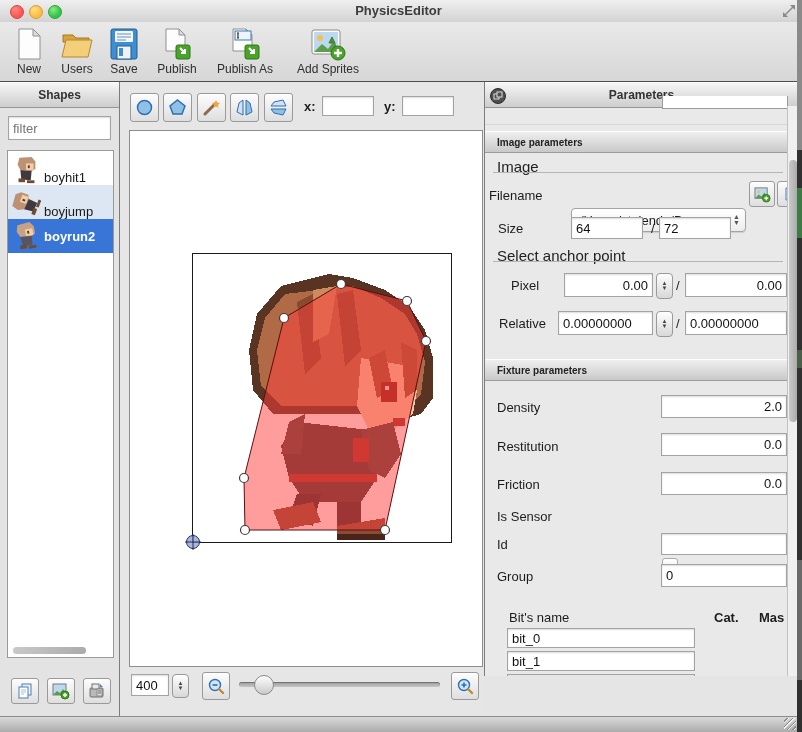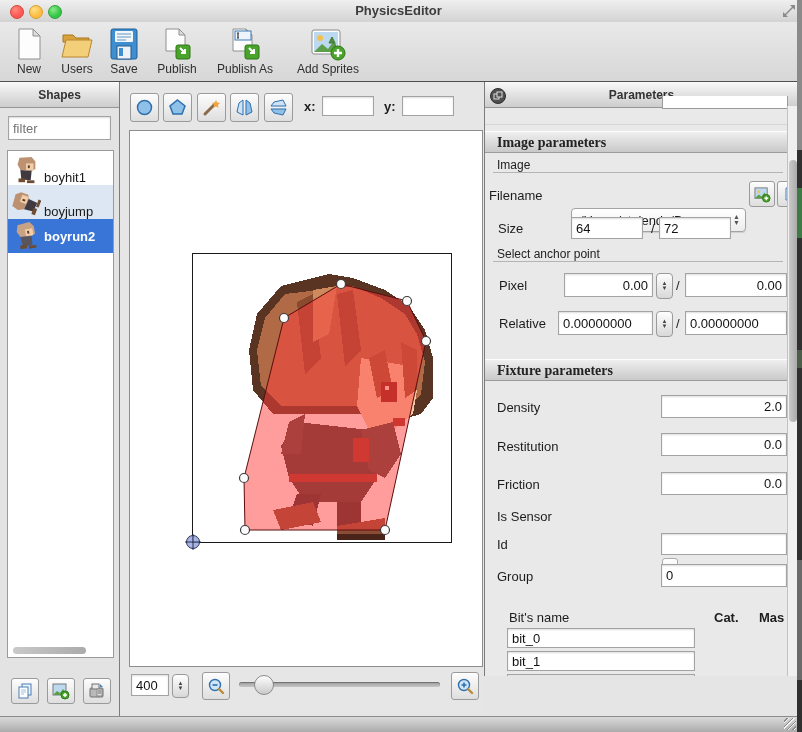--- a/index.html
+++ b/index.html
@@ -30,25 +30,25 @@
   .num-r{text-align:right;}
   .btn{border:1px solid #9a9a9a;border-radius:3px;background:linear-gradient(#fdfdfd,#dedede);
     box-shadow:0 1px 0 rgba(255,255,255,.7) inset;display:flex;align-items:center;justify-content:center;cursor:default;}
   .spinner{width:15px;border:1px solid #9a9a9a;border-radius:4px;background:linear-gradient(#fefefe,#d8d8d8);
     display:flex;flex-direction:column;align-items:center;justify-content:center;font-size:6px;color:#444;line-height:5px;}
   .checkbox{width:14px;height:14px;border:1px solid #ababab;border-radius:3px;
     background:linear-gradient(#ffffff,#e9e9e9);position:relative;}
   .checkbox.checked{background:linear-gradient(#e9f5fe,#74aee3);border-color:#6188ad;}
   .checkbox.checked::after{content:"\2713";position:absolute;left:1px;top:-5px;
     font-size:15px;font-weight:bold;color:#16324f;}
-  .caption{font-size:12px;color:#222;}
+  .caption{font-size:15px;color:#222;}
   .rule{height:1px;background:#b5b5b5;}
   .sechead{background:linear-gradient(#efefef,#c9c9c9);border-top:1px solid #fdfdfd;
-    border-bottom:1px solid #9b9b9b;font-size:14px;font-weight:bold;color:#222;
-    line-height:22px;padding-left:12px;box-sizing:border-box;font-family:Liberation Serif, serif;}
+    border-bottom:1px solid #9b9b9b;font-size:10px;font-weight:bold;color:#222;
+    line-height:22px;padding-left:12px;box-sizing:border-box;}
   .lbl{font-size:13px;color:#1c1c1c;}
   .combo{border:1px solid #a3a3a3;border-radius:4px;background:linear-gradient(#ffffff,#ededed);
     font-size:13px;display:flex;align-items:center;padding:0 18px 0 8px;box-sizing:border-box;position:relative;
     box-shadow:0 1px 1px rgba(0,0,0,.12);white-space:nowrap;overflow:hidden;}
   .combo .arrows{position:absolute;right:5px;top:50%;transform:translateY(-50%);
     font-size:7px;line-height:6px;color:#555;text-align:center;}
   .sb-track{background:#f0f0f0;border-left:1px solid #c2c2c2;}
   .sb-thumb{background:linear-gradient(90deg,#c9c9c9,#ababab);border-radius:5px;}
   .sb-thumb-h{background:linear-gradient(#c9c9c9,#ababab);border-radius:5px;}
   .statusbar{left:0;top:716px;width:797px;height:16px;
@@ -353,21 +353,21 @@
     </div>
 
     <span class="abs lbl" style="left:13px;top:139px">Size</span>
     <input class="abs tfield" style="left: 86px; top: 135px; width: 72px; height: 22px;" value="64">
     <span class="abs lbl" style="left:166px;top:139px">/</span>
     <input class="abs tfield" style="left: 174px; top: 135px; width: 72px; height: 22px;" value="72">
 
     <span class="abs caption" style="left:12px;top:165px">Select anchor point</span>
     <div class="abs rule" style="left:8px;top:179px;width:290px"></div>
 
-    <span class="abs lbl" style="left:14px;top:196px">Pixel</span>
+    <span class="abs lbl" style="left:26px;top:196px">Pixel</span>
     <input class="abs tfield num-r" style="left: 79px; top: 191px; width: 89px; height: 24px;" value="0.00">
     <div class="abs spinner" style="left:171px;top:191px;height:24px">
       <span>▲</span>
       <span>▼</span>
     </div>
     <span class="abs lbl" style="left:191px;top:196px">/</span>
     <input class="abs tfield num-r" style="left: 200px; top: 191px; width: 102px; height: 24px;" value="0.00">
 
     <span class="abs lbl" style="left:14px;top:234px">Relative</span>
     <input class="abs tfield" style="left: 73px; top: 229px; width: 95px; height: 24px;" value="0.00000000">

